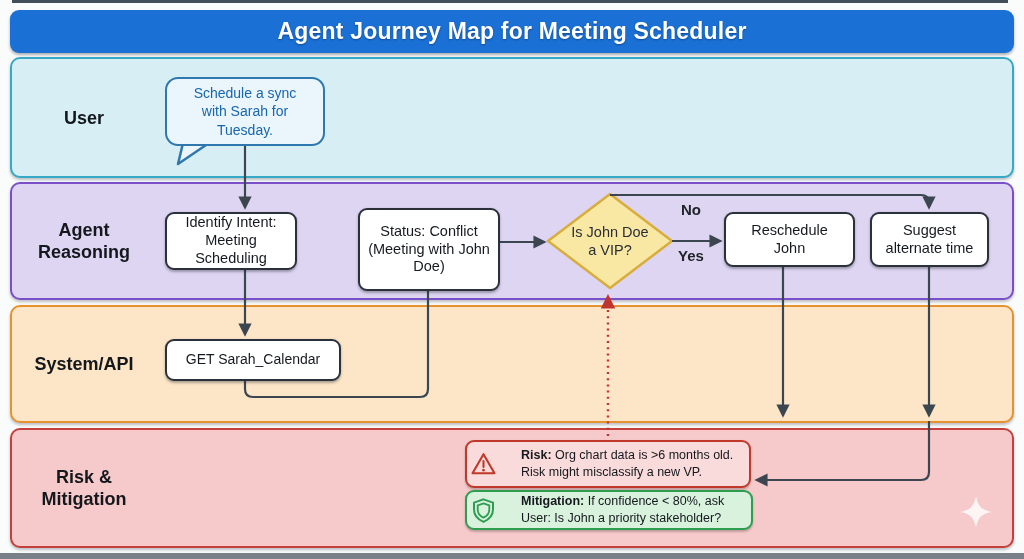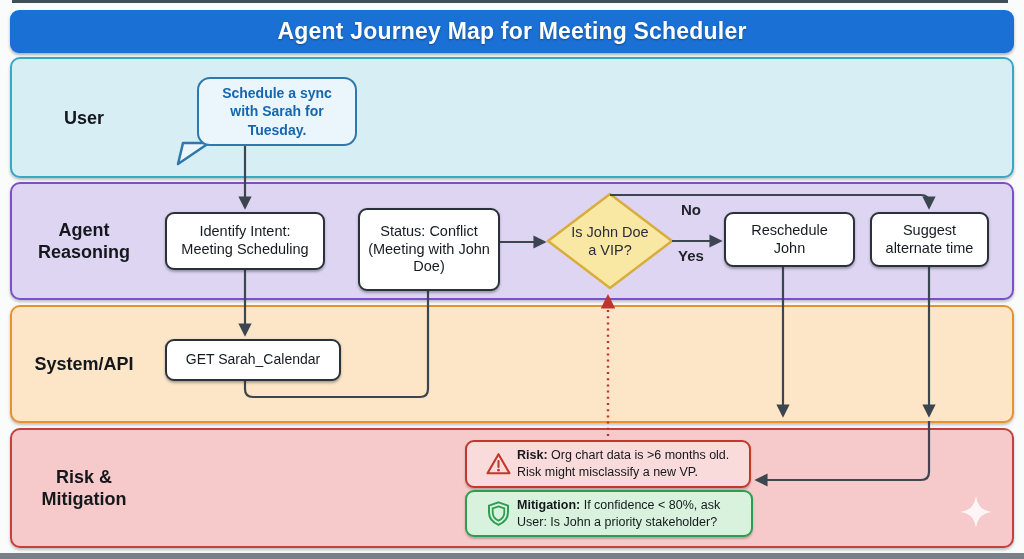--- a/index.html
+++ b/index.html
@@ -40,44 +40,44 @@
   svg.overlay { position:absolute; left:0; top:0; z-index:1; }
   .conn { fill:none; stroke:var(--connector,#3c4650); stroke-width:2.2px; }
   .conn-red { fill:none; stroke:var(--dotted,#c03430); stroke-width:2.4px;
               stroke-dasharray:2 4.2; }
 
   .node { position:absolute; z-index:2; background:#ffffff;
           border:2px solid var(--node_border,#2b313a); border-radius:9px;
           display:flex; align-items:center; justify-content:center; text-align:center;
           font-size:14.5px; font-weight:500; color:#161a20; line-height:1.22;
           box-shadow:0 1.5px 2.5px rgba(30,35,45,.35); padding:4px 8px; }
-  .n-identify   { left:165px; top:212px; width:160px; height:58px;text-align:center; }
+  .n-identify   { left:165px; top:212px; width:132px; height:58px;text-align:center; }
   .n-status     { left:358px; top:208px; width:142px; height:83px; }
   .n-get        { left:165px; top:339px; width:176px; height:42px; font-size:14px; }
   .n-reschedule { left:724px; top:212px; width:131px; height:55px; }
   .n-suggest    { left:870px; top:212px; width:119px; height:55px; }
 
   .bubble { position:absolute; left:165px; top:77px; width:160px; height:69px; z-index:2;
             background:var(--bubble_bg,#eaf5fc); border:2.5px solid var(--bubble_border,#2e78ad);
             border-radius:13px; display:flex; align-items:center; justify-content:center;
             text-align:center; color:var(--bubble_text,#1766ae); font-size:14px;
-            font-weight:700; line-height:1.3; padding:4px 18px;margin-left:32px; }
+            font-weight:400; line-height:1.3; padding:4px 18px; }
 
   .decision-label { position:absolute; left:567px; top:216px; width:86px; height:50px; z-index:2;
                     display:flex; align-items:center; justify-content:center; text-align:center;
                     font-size:14.5px; font-weight:400; color:#2a2e35; line-height:1.25; }
   .edge-label { position:absolute; z-index:2; font-size:15px; font-weight:600; color:#20242b; }
   .el-no  { left:681px; top:201px;text-align:center; }
   .el-yes { left:678px; top:247px; }
 
   .note { position:absolute; z-index:2; border-radius:9px; display:flex; align-items:center;
-          gap:5px; padding:0 6px 0 18px; box-shadow:0 1.5px 2px rgba(40,30,30,.25); }
+          gap:24px; padding:0 6px 0 3px; box-shadow:0 1.5px 2px rgba(40,30,30,.25); }
   .note-risk { left:465px; top:440px; width:286px; height:48px;
                background:var(--risk_note_bg,#f9dbdb); border:2px solid var(--risk_note_border,#c0392b); }
-  .note-mit  { left:465px; top:490px; width:288px; height:47px;
+  .note-mit  { left:465px; top:490px; width:288px; height:40px;
                background:var(--mit_note_bg,#d9f2de); border:2px solid var(--mit_note_border,#2d9e4f); }
   .note-text { font-size:12.5px; color:#15181d; line-height:1.35; }
   .note-line { display:block; white-space:nowrap; }
   .note-text .b { font-weight:bold; }
   .note-icon { flex:0 0 auto; display:flex; }
 
   .sparkle { position:absolute; left:956px; top:494px; z-index:2; }
 </style>
 </head>
 <body>

